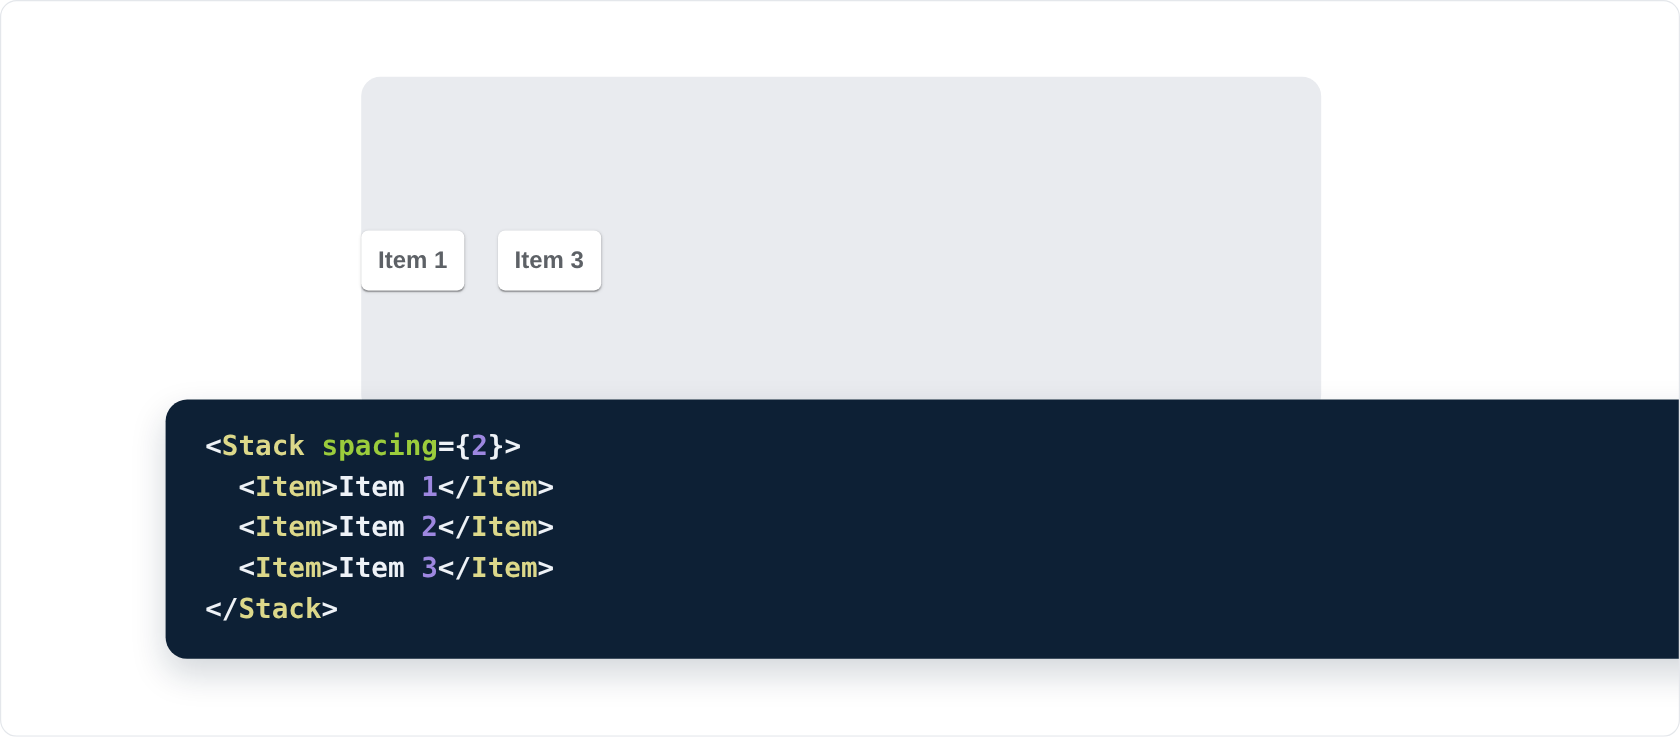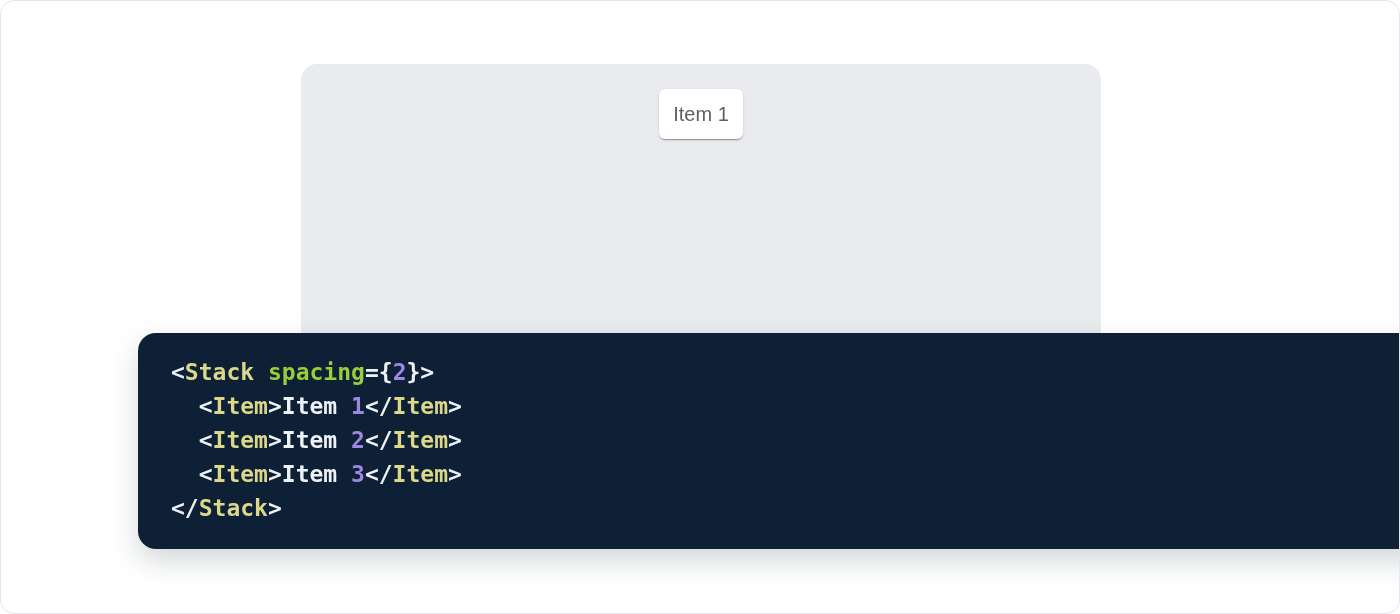--- a/index.html
+++ b/index.html
@@ -20,25 +20,25 @@
   }
   .preview {
     position: absolute;
     left: 300px;
     top: 63px;
     width: 800px;
     height: 281px;
     border-radius: 16px;
     background: #e9ebef;
     display: flex;
-    flex-direction: column;
     align-items: center;
     padding-top: 25px;
     gap: 28px;
     box-sizing: border-box;
+    font-weight: bold;
   }
   .item {
     background: #ffffff;
     border-radius: 6px;
     padding: 12px 14px;
     font-size: 20px;
     line-height: 26px;
     color: #5d6166;
     text-align: center;
     box-shadow: 0 2px 1px -1px rgba(0,0,0,0.2),
@@ -70,19 +70,22 @@
 </style>
 </head>
 <body>
 
 <div class="page">
 
   <div class="preview">
     <div class="item">
       <span>Item 1</span>
     </div>
+    <div class="item">
+      <span>Item 3</span>
+    </div>
   </div>
 
   <div class="codeblock">
     <pre class="code"><div class="code-line"><span style="color: rgb(238, 242, 247);">&lt;</span><span style="color: rgb(220, 216, 138);">Stack</span><span style="color: rgb(238, 242, 247);"> </span><span style="color: rgb(155, 204, 60);">spacing</span><span style="color: rgb(238, 242, 247);">=</span><span style="color: rgb(238, 242, 247);">{</span><span style="color: rgb(157, 135, 224);">2</span><span style="color: rgb(238, 242, 247);">}</span><span style="color: rgb(238, 242, 247);">&gt;</span></div><div class="code-line"><span style="color: rgb(238, 242, 247);">  &lt;</span><span style="color: rgb(220, 216, 138);">Item</span><span style="color: rgb(238, 242, 247);">&gt;Item </span><span style="color: rgb(157, 135, 224);">1</span><span style="color: rgb(238, 242, 247);">&lt;/</span><span style="color: rgb(220, 216, 138);">Item</span><span style="color: rgb(238, 242, 247);">&gt;</span></div><div class="code-line"><span style="color: rgb(238, 242, 247);">  &lt;</span><span style="color: rgb(220, 216, 138);">Item</span><span style="color: rgb(238, 242, 247);">&gt;Item </span><span style="color: rgb(157, 135, 224);">2</span><span style="color: rgb(238, 242, 247);">&lt;/</span><span style="color: rgb(220, 216, 138);">Item</span><span style="color: rgb(238, 242, 247);">&gt;</span></div><div class="code-line"><span style="color: rgb(238, 242, 247);">  &lt;</span><span style="color: rgb(220, 216, 138);">Item</span><span style="color: rgb(238, 242, 247);">&gt;Item </span><span style="color: rgb(157, 135, 224);">3</span><span style="color: rgb(238, 242, 247);">&lt;/</span><span style="color: rgb(220, 216, 138);">Item</span><span style="color: rgb(238, 242, 247);">&gt;</span></div><div class="code-line"><span style="color: rgb(238, 242, 247);">&lt;/</span><span style="color: rgb(220, 216, 138);">Stack</span><span style="color: rgb(238, 242, 247);">&gt;</span></div></pre>
   </div>
 
 </div>
 
 </body></html>

